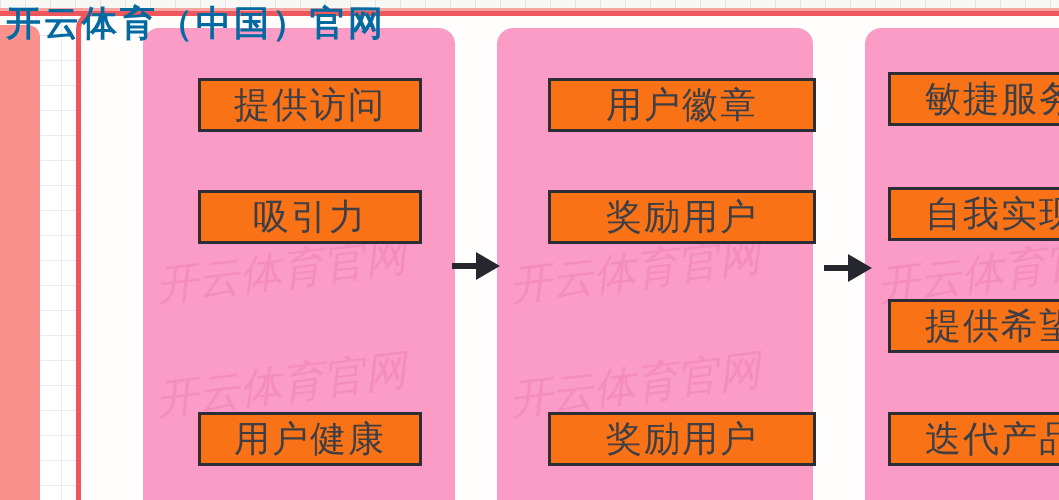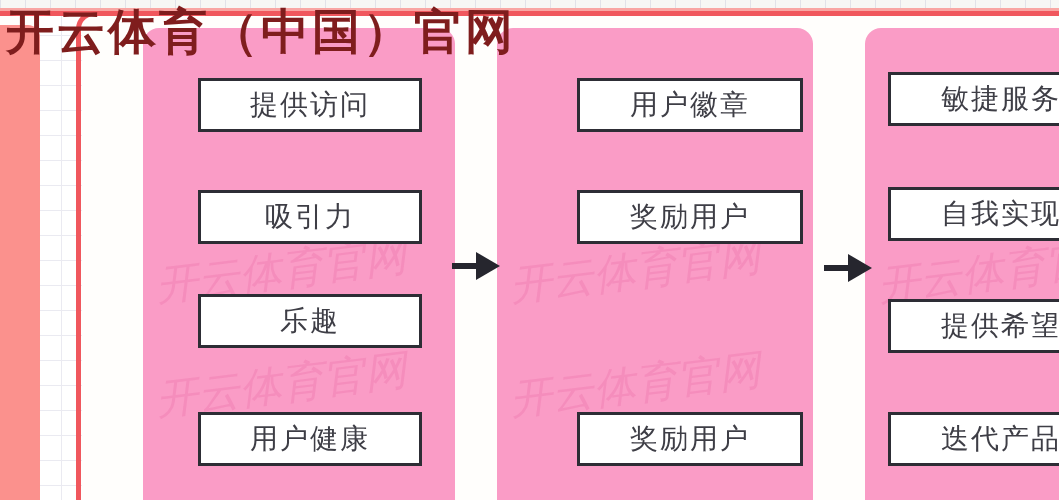--- a/index.html
+++ b/index.html
@@ -34,68 +34,67 @@
     background:#FB918D;border-radius:0 12px 0 0;
   }
   .panel{
     position:absolute;top:28px;height:472px;background:#FA9CC6;
     border-radius:16px 16px 0 0;
   }
   .panel.p1{left:143px;width:312px;}
   .panel.p2{left:497px;width:316px;}
   .panel.p3{left:865px;width:330px;border-radius:16px 0 0 0;}
   .box{
-    position:absolute;height:54px;background:#ffffff;
+    position:absolute;height:54px;background:#f97316;
     border:3px solid #2D2D35;box-sizing:border-box;
     display:flex;align-items:center;justify-content:center;
-    font-size:28px;color:#3E3E46;letter-spacing:2px;white-space:nowrap;
+    font-size:36px;color:#3E3E46;letter-spacing:2px;white-space:nowrap;
   }
   .p1 .box{left:55px;width:224px;}
-  .p2 .box{left:51px;width:226px;margin-left:29px;}
+  .p2 .box{left:51px;width:268px;}
   .p3 .box{left:23px;width:226px;}
   .p1 .r1,.p2 .r1{top:50px;} .p1 .r2,.p2 .r2{top:162px;}
   .p1 .r3,.p2 .r3{top:266px;} .p1 .r4,.p2 .r4{top:384px;font-family:Liberation Serif, serif;}
   .p3 .r1{top:44px;} .p3 .r2{top:159px;} .p3 .r3{top:271px;} .p3 .r4{top:384px;}
   
   .scribble{
     position:absolute;left:12px;width:300px;font-size:42px;font-style:italic;
     font-family:"DejaVu Serif","Liberation Serif",serif;
     color:rgba(235,110,168,0.32);transform:rotate(-7deg);
     white-space:nowrap;pointer-events:none;
   }
   .scribble.s1{top:212px;} .scribble.s2{top:326px;}
   .arrow{position:absolute;width:48px;height:28px;}
   .arrow.a1{left:452px;top:252px;}
   .arrow.a2{left:824px;top:254px;}
   
   .watermark{
     position:absolute;left:6px;top:0px;z-index:10;
     font-family:"DejaVu Serif","Liberation Serif",serif;
-    font-size:48px;font-weight:bold;color:#7f1d1d;letter-spacing:3px;
+    font-size:35px;font-weight:bold;color:#0369a1;letter-spacing:3px;
     white-space:nowrap;pointer-events:none;
   }
 </style>
 </head>
 <body>
 
 <div class="stage">
 
   <div class="top-band"></div>
   <div class="grid-strip"></div>
   <div class="line-light"></div>
   <div class="line-main"></div>
   <div class="frame"></div>
   <div class="salmon-bar"></div>
 
   <div class="panel p1">
     <div class="scribble s1">开云体育官网</div>
     <div class="scribble s2">开云体育官网</div>
     <div class="box r1">提供访问</div>
     <div class="box r2">吸引力</div>
-    <div class="box r3">乐趣</div>
     <div class="box r4">用户健康</div>
   </div>
 
   <div class="panel p2">
     <div class="scribble s1">开云体育官网</div>
     <div class="scribble s2">开云体育官网</div>
     <div class="box r1">用户徽章</div>
     <div class="box r2">奖励用户</div>
     <div class="box r4">奖励用户</div>
   </div>

